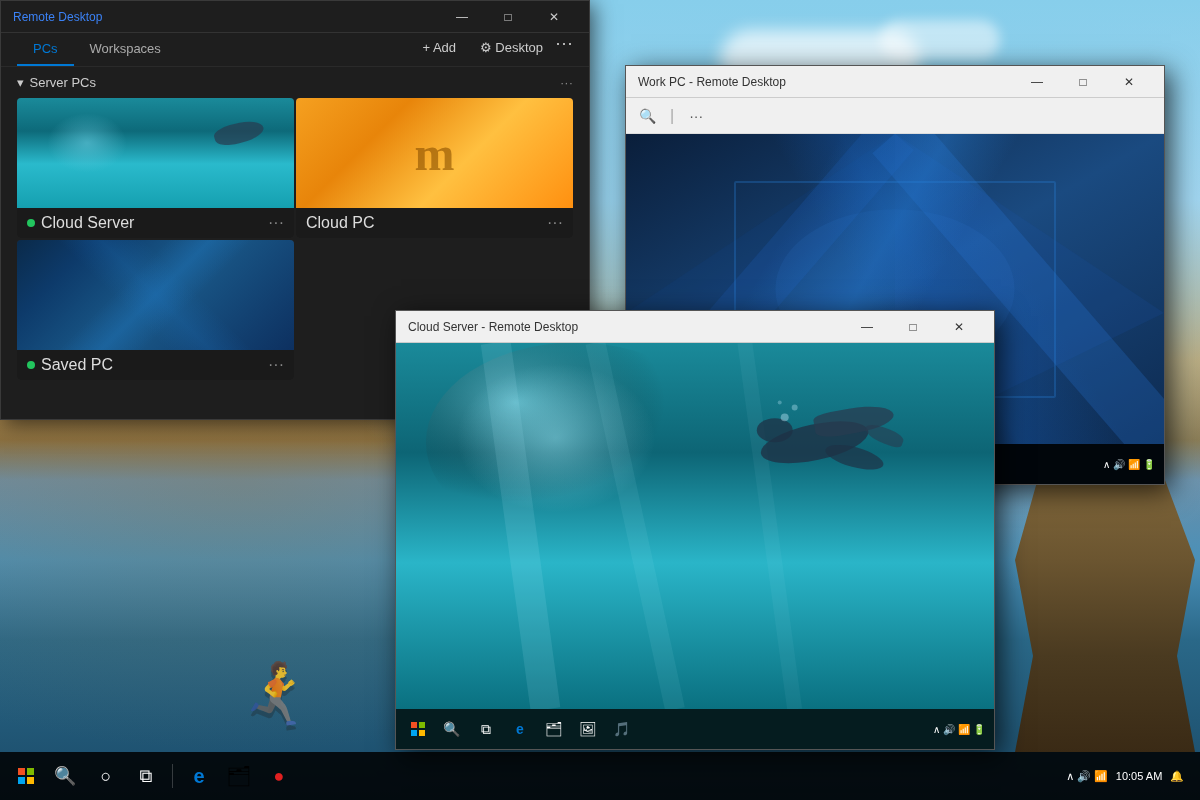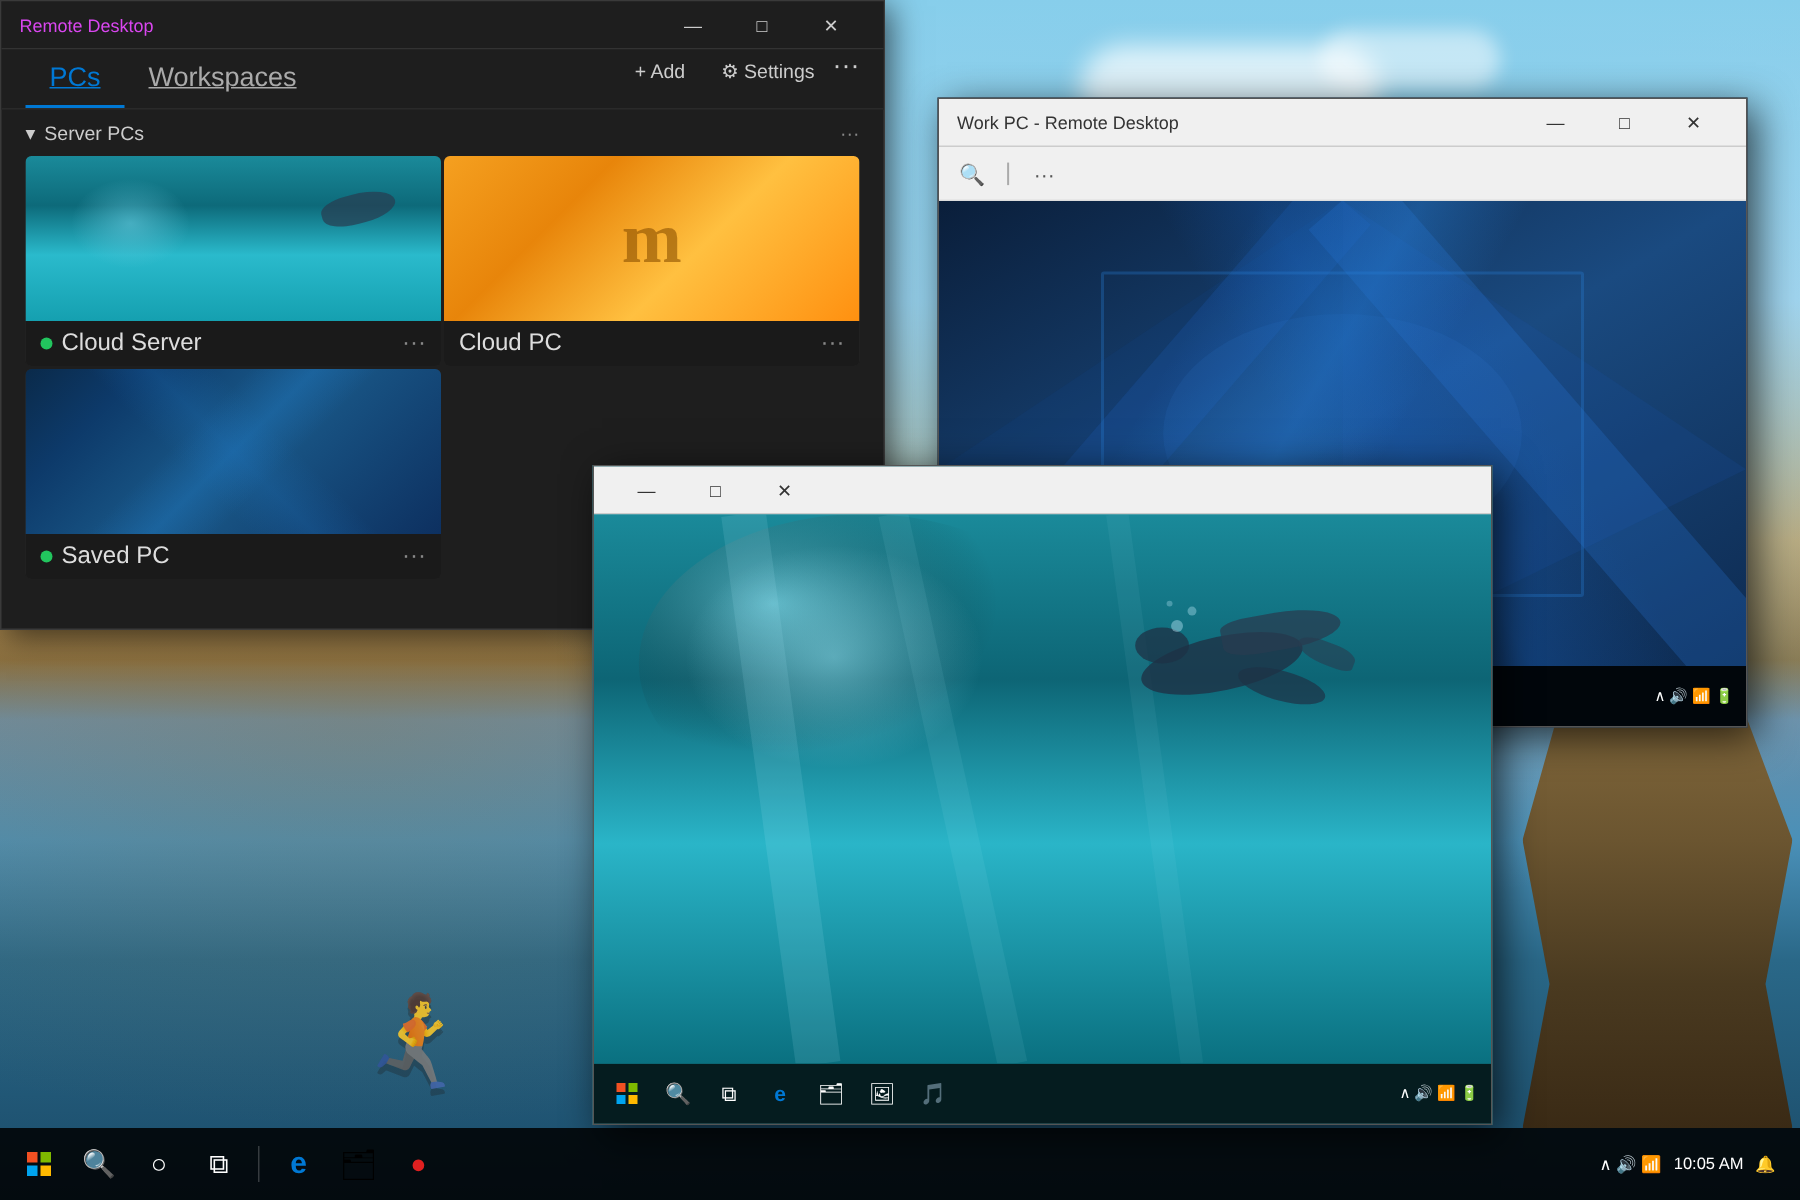--- a/index.html
+++ b/index.html
@@ -85,21 +85,21 @@
     .window-titlebar {
       height: 32px;
       background: #1e1e1e;
       display: flex;
       align-items: center;
       padding: 0 12px;
       border-bottom: 1px solid #333;
     }
     .window-title-text {
       font-size: 12px;
-      color: #d946ef;
+      color: #3b82f6;
       flex: 1;
     }
     .window-controls {
       display: flex;
       gap: 0;
     }
     .win-btn {
       width: 46px;
       height: 32px;
       display: flex;
@@ -129,25 +129,24 @@
 
     
     .rd-tabs {
       display: flex;
       padding: 0 16px;
       background: #1e1e1e;
       border-bottom: 1px solid #2a2a2a;
     }
     .rd-tab {
       padding: 8px 16px;
-      font-size: 18px;
+      font-size: 13px;
       color: #aaa;
       cursor: pointer;
       border-bottom: 2px solid transparent;
-      text-decoration: underline;
     }
     .rd-tab.active {
       color: #0078d4;
       border-bottom-color: #0078d4;
     }
 
     
     .saved-pcs-header {
       display: flex;
       align-items: center;
@@ -486,21 +485,21 @@
         <button class="win-btn">□</button>
         <button class="win-btn close">✕</button>
       </div>
     </div>
 
     <div class="rd-tabs">
       <div class="rd-tab active">PCs</div>
       <div class="rd-tab">Workspaces</div>
       <div class="toolbar-spacer"></div>
       <button class="toolbar-btn">+ Add</button>
-      <button class="toolbar-btn">⚙ Settings</button>
+      <button class="toolbar-btn">⚙ Desktop</button>
       <span class="toolbar-dots">···</span>
     </div>
 
     <div class="saved-pcs-header">
       <span>▾</span>
       <span>Server PCs</span>
       <span class="dots">···</span>
     </div>
 
     <div class="pc-grid">
@@ -582,20 +581,21 @@
       <div class="wtb-icon" style="color:#0078d4;">e</div>
       <div class="wtb-icon">🗂</div>
       <div class="wtb-right">
         <span>∧ 🔊 📶 🔋</span>
       </div>
     </div>
   </div>
 
   <div class="rd-cloud-window">
     <div class="window-titlebar">
+      <span class="window-title-text">Cloud Server - Remote Desktop</span>
       <div class="window-controls">
         <button class="win-btn" style="color:#333;">—</button>
         <button class="win-btn" style="color:#333;">□</button>
         <button class="win-btn close" style="color:#333;">✕</button>
       </div>
     </div>
     <div class="cloud-desktop">
       
       <svg width="100%" height="100%" viewBox="0 0 600 368" preserveAspectRatio="xMidYMid slice">
         <defs>

